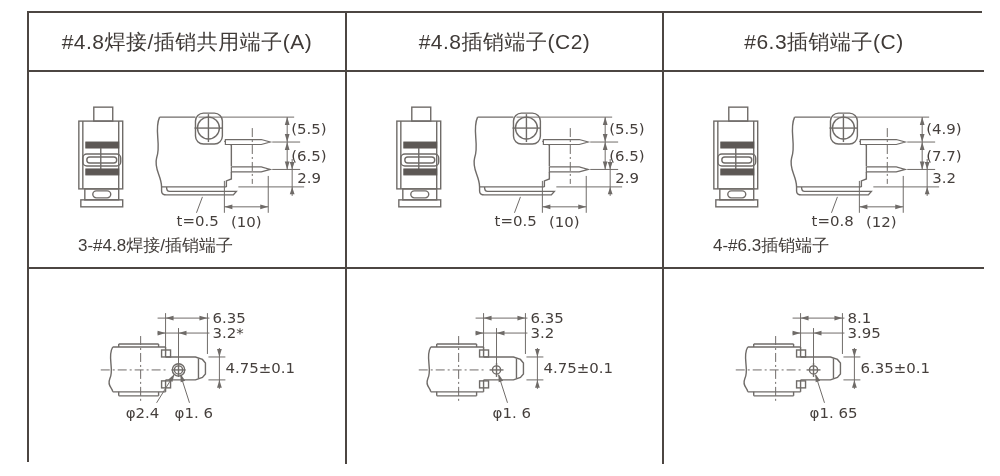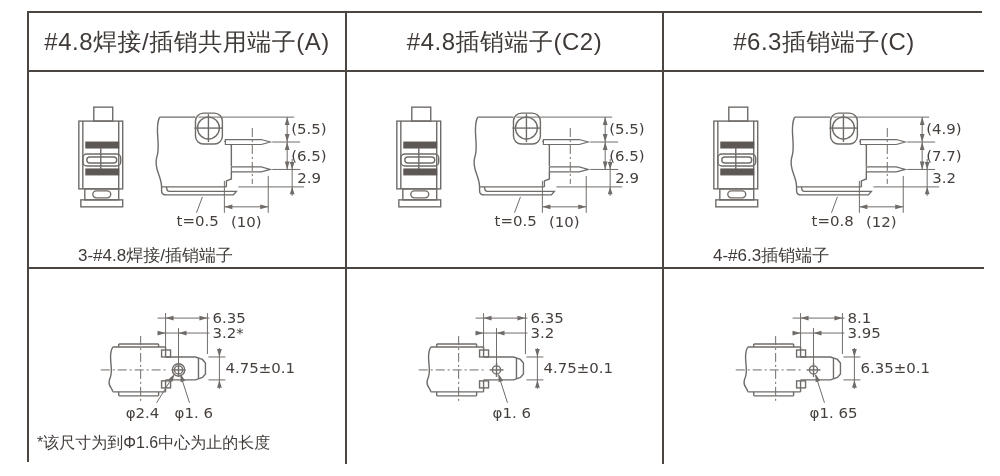--- a/index.html
+++ b/index.html
@@ -6,22 +6,22 @@
   .page{position:relative;width:1000px;height:476px;background:#ffffff;overflow:hidden;
         font-family:"Liberation Sans","DejaVu Sans",sans-serif;}
   .grid{position:absolute;left:27px;top:11px;width:955px;height:451px;
         display:grid;grid-template-columns:318px 317px 320px;grid-template-rows:59px 197px 195px;
         border:2px solid #4c4642;box-sizing:border-box;}
   .cell{border-right:2px solid #4c4642;border-bottom:2px solid #4c4642;box-sizing:border-box;
         overflow:hidden;position:relative;background:#fff;}
   .cell.last-col{border-right:none;}
   .cell.last-row{border-bottom:none;}
   .header{display:flex;align-items:center;justify-content:center;
-          font-size:24px;font-weight:500;color:#3f3a37;letter-spacing:0.5px;}
-  .caption{font-size:17px;color:#413c39;padding-left:49px;margin-top:10px;}
+          font-size:21px;font-weight:500;color:#3f3a37;letter-spacing:0.5px;}
+  .caption{font-size:17px;color:#413c39;padding-left:49px;margin-top:0px;}
   .footnote{position:absolute;left:8px;bottom:10px;font-size:16px;color:#413c39;}
   svg{display:block;}
   .draw line,.draw path,.draw rect,.draw circle{stroke:#6f6b68;stroke-width:1.4;fill:none;}
   .draw .fillbar{fill:#5d5855;stroke:#5d5855;stroke-width:1;}
   .draw .pin{fill:#ffffff;stroke:#6f6b68;stroke-width:1.2;}
   .cl{stroke-dasharray:9 3 2 3;stroke-width:1 !important;}
   .dim line{stroke:#6f6b68;stroke-width:1;fill:none;}
   .dim polygon{fill:#6f6b68;stroke:none;}
   .dimtext text{font-family:"DejaVu Sans","Liberation Sans",sans-serif;font-size:15px;fill:#453f3c;}
 </style>
@@ -266,21 +266,20 @@
       <polygon points="152,105 156.7,111.9 152.1,113.3"></polygon>
     </g>
     <g class="dimtext">
       <text x="184" y="53.5">6.35</text>
       <text x="184" y="68.5">3.2*</text>
       <text x="197" y="104.5">4.75±0.1</text>
       <text x="97" y="149">φ2.4</text>
       <text x="146" y="149">φ1. 6</text>
     </g>
   </svg>
-  <div class="footnote">*该尺寸为到Φ1.6中心为止的长度</div>
 </div>
     <div class="cell last-row">
   <svg width="316" height="158" viewBox="0 0 317 158">
     <g class="draw">
       <line x1="90" y1="75" x2="130" y2="75"></line>
       <line x1="90" y1="75" x2="90" y2="78"></line>
       <line x1="130" y1="75" x2="130" y2="78"></line>
       <line x1="84" y1="78" x2="137" y2="78"></line>
       <path d="M84,78 C78,88 86,100 81,110 C78,117 84,119 84,123"></path>
       <line x1="84" y1="123" x2="137" y2="123"></line>

